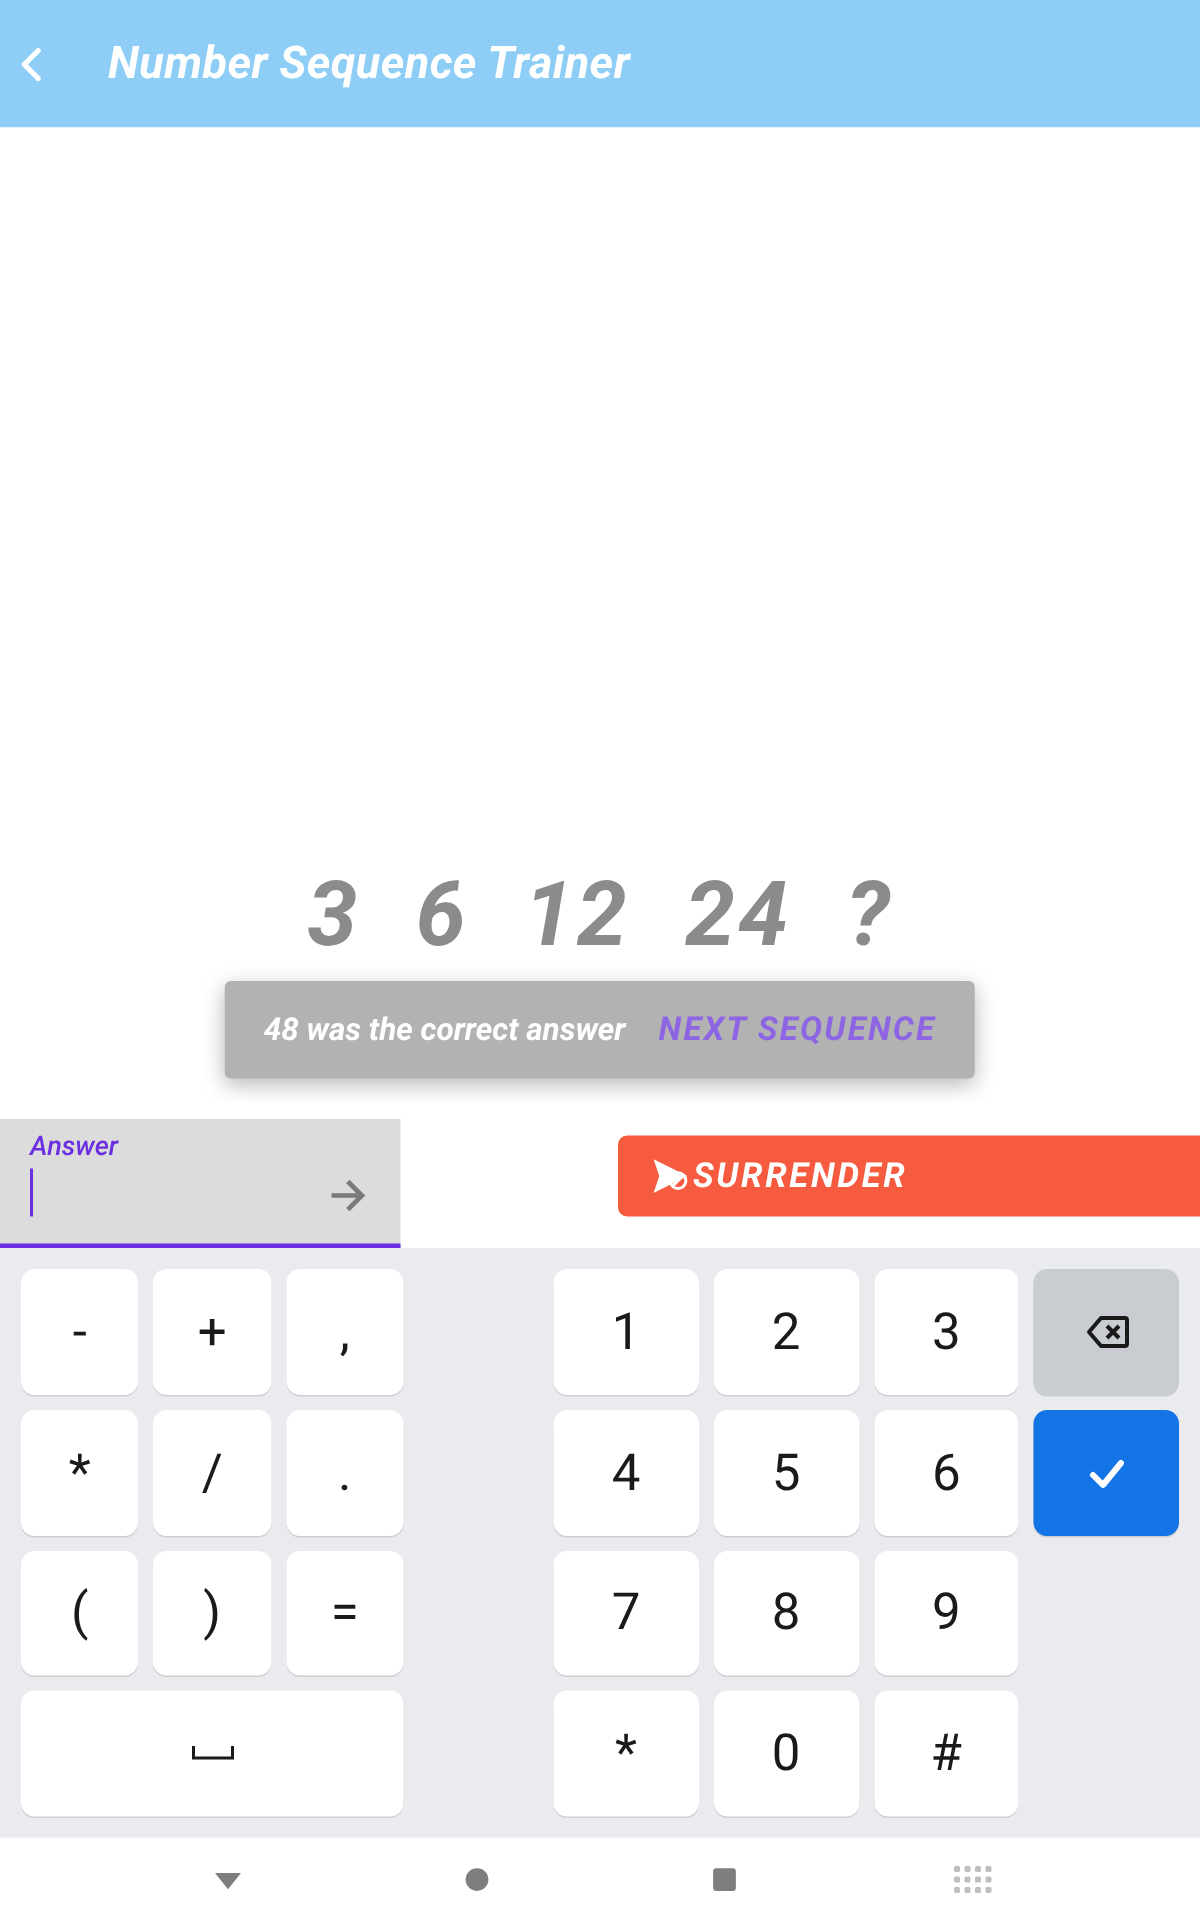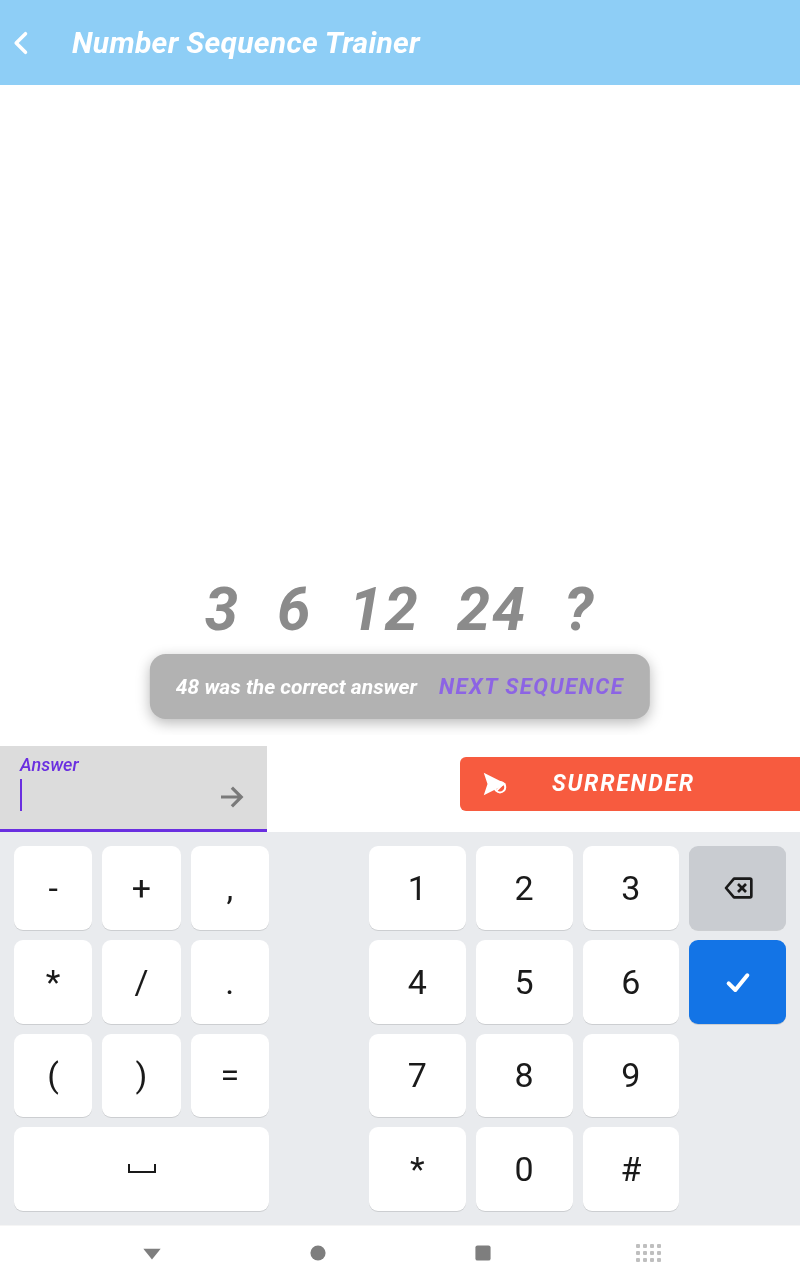--- a/index.html
+++ b/index.html
@@ -44,21 +44,21 @@
     top: -90px;
   }
 
   
   .snackbar {
     position: absolute;
     left: 50%;
     transform: translateX(-50%);
     bottom: 16px;
     background: #b2b2b2;
-    border-radius: 16px;
+    border-radius: 4px;
     padding: 20px 26px;
     display: flex;
     align-items: center;
     gap: 22px;
     box-shadow: 0 4px 14px rgba(0,0,0,0.28);
   }
   .snackbar-msg {
     color: #ffffff;
     font-size: 21px;
     font-style: italic;
@@ -117,29 +117,28 @@
     bottom: 14px;
     color: #7a7a7a;
   }
   .submit-arrow svg { width: 36px; height: 36px; display:block; }
 
   .surrender-btn {
     position: absolute;
     right: 0;
     top: 50%;
     transform: translateY(-50%);
-    width: 340px;
+    width: 388px;
     height: 54px;
     background: #f75b3f;
     border-radius: 6px 0 0 6px;
     display: flex;
     align-items: center;
     color: #ffffff;
     padding-left: 20px;
-    gap: 42px;
   }
   .surrender-icon svg { width: 30px; height: 30px; display:block; }
   .surrender-label {
     font-size: 23px;
     font-weight: 700;
     font-style: italic;
     letter-spacing: 1.8px;
   }
 
   

